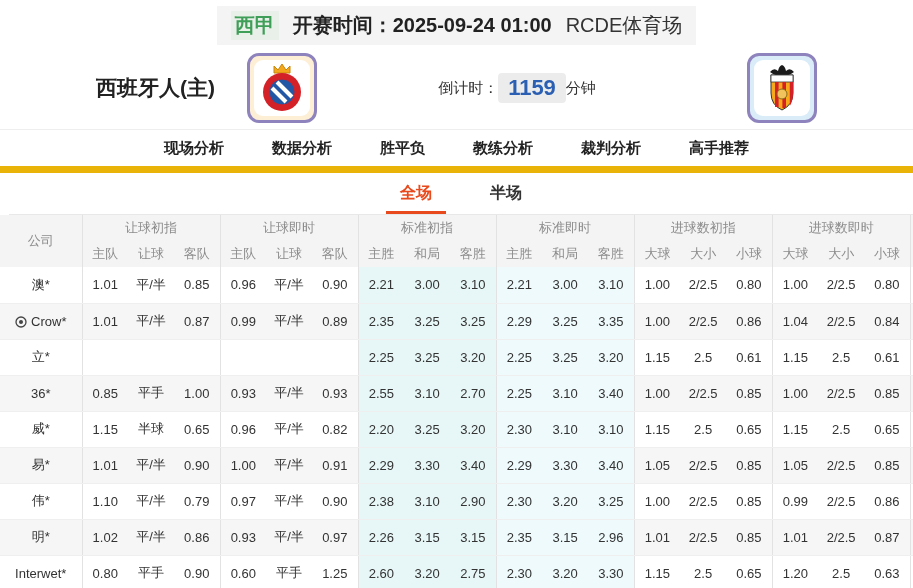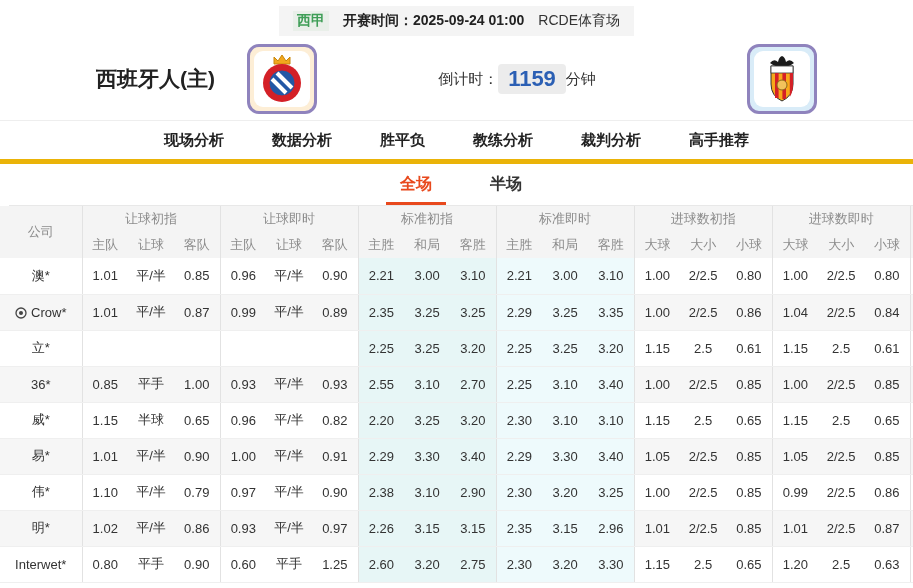--- a/index.html
+++ b/index.html
@@ -2,39 +2,39 @@
 <html style="--accent: #e8491d; --live-blue: #2a66b7; --league-green: #3f9e57; --countdown-blue: #2b5fb4; --espanyol-red: #d42027; --espanyol-blue: #2257a5; --valencia-yellow: #f7a81b; --valencia-red: #d42027;"><head>
 <meta charset="utf-8">
 <style>
   * { margin:0; padding:0; box-sizing:border-box; }
   html,body { width:913px; height:588px; overflow:hidden; background:#fff;
     font-family:"Liberation Sans","DejaVu Sans",sans-serif; color:#333; }
   .page { width:913px; height:588px; position:relative; background:#fff; }
 
   
   .top-strip { display:flex; justify-content:center; margin-top:6px; }
-  .strip-inner { background:#f4f4f4; padding:5px 14px; display:flex; align-items:center; gap:14px; font-size:14px; }
+  .strip-inner { background:#f4f4f4; padding:5px 14px; display:flex; align-items:center; gap:14px; font-size:20px; }
   .league-badge { color:var(--league-green); font-weight:bold; background:#e9efe9; padding:1px 4px; }
   .kickoff { font-weight:bold; color:#222; }
   .venue { color:#333; }
 
   
   .teams-row { display:flex; align-items:center; justify-content:space-between; padding:10px 96px 8px 96px; height:84px; }
   .team { display:flex; align-items:center; gap:32px; }
   .team-name { font-size:21px; font-weight:bold; color:#222; }
   .logo-box { width:70px; height:70px; border-radius:12px; border:3px solid #8f83bd; display:flex; align-items:center; justify-content:center; }
   .logo-box.home { background:#fdeed6; }
   .logo-box.away { background:#d9ecf8; }
   .logo-inner { width:56px; height:56px; background:#fff; border-radius:9px; display:flex; align-items:center; justify-content:center; }
   .countdown { display:flex; align-items:center; gap:0; font-size:15px; color:#333; margin-right:30px; }
   .countdown-num { color:var(--countdown-blue); font-weight:bold; font-size:22px; background:#ececec; padding:2px 10px; border-radius:4px; }
 
   
   .nav-tabs { display:flex; justify-content:center; align-items:center; gap:44px;
-    border-top:1px solid #eee; border-bottom:5px solid #eab308; height:44px; }
+    border-top:1px solid #eee; border-bottom:7px solid #eab308; height:44px; }
   .nav-tab { font-size:15px; font-weight:bold; color:#222; cursor:pointer; padding:6px 2px; }
   .nav-tab.active { background:var(--accent); color:#fff; border-radius:17px; padding:7px 17px; }
 
   
   .sub-tabs { display:flex; justify-content:center; gap:46px; height:42px; align-items:center; border-bottom:1px solid #e8e8e8;margin-left:9px; }
   .sub-tab { font-size:16px; font-weight:bold; color:#333; cursor:pointer; position:relative; padding:8px 6px; }
   .sub-tab.active { color:var(--accent); }
   .sub-tab.active::after { content:""; position:absolute; left:-8px; right:-8px; bottom:-2px; height:3px; background:var(--accent); }
 
   

